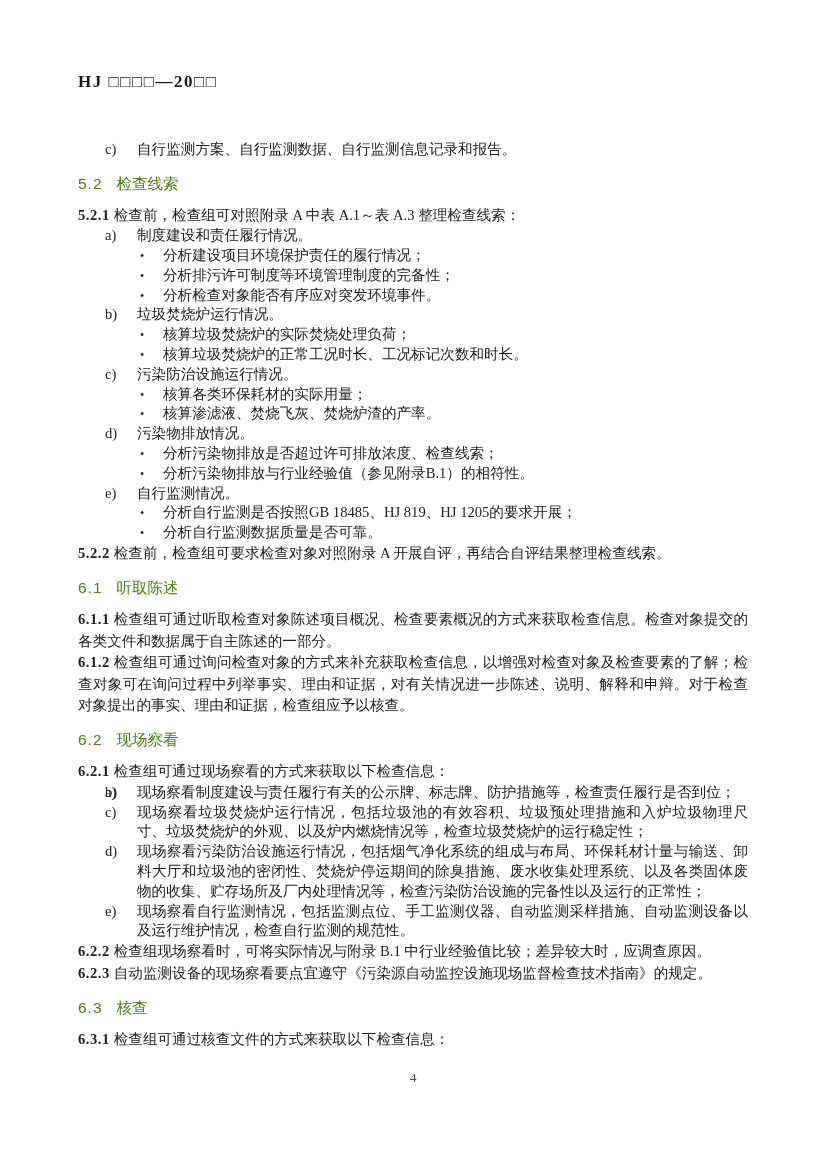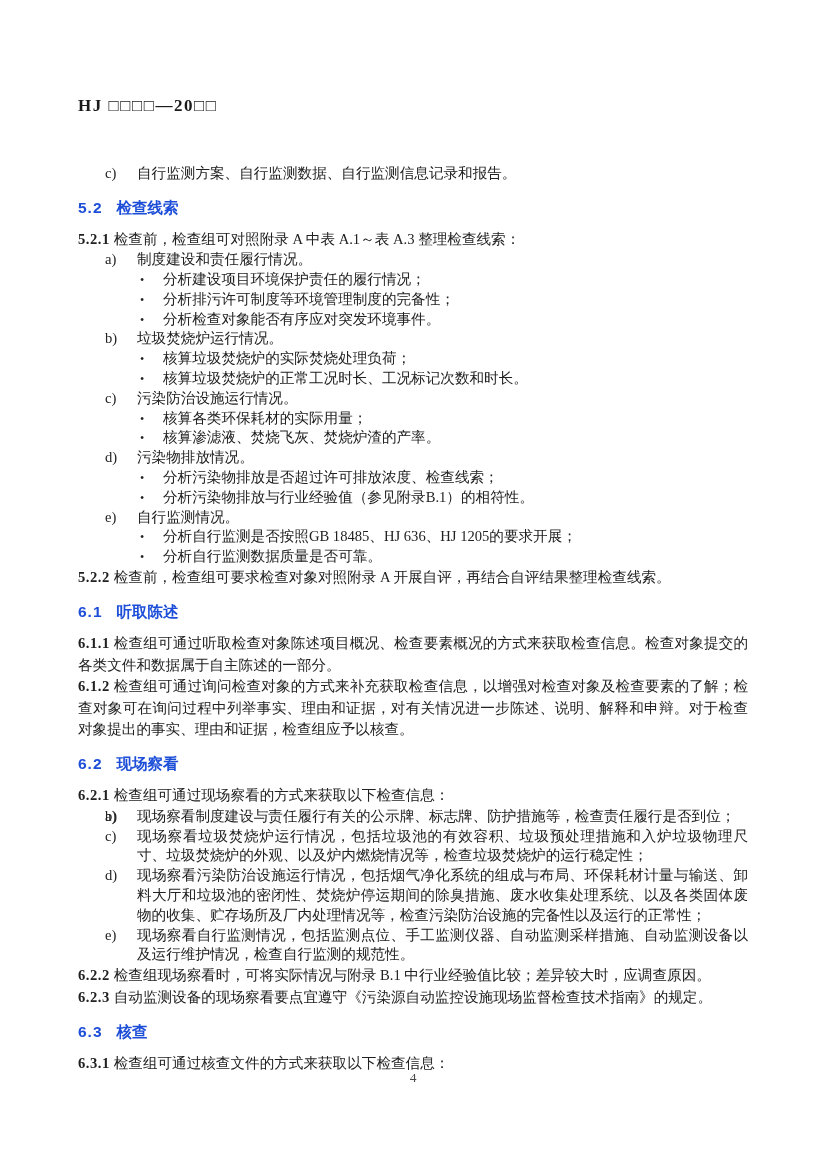--- a/index.html
+++ b/index.html
@@ -2,39 +2,39 @@
 <html lang="zh"><head>
 <meta charset="utf-8">
 <style>
   html, body { margin: 0; padding: 0; background: #ffffff; }
   .page {
     position: relative;
     width: 826px;
     height: 1169px;
     background: #ffffff;
     box-sizing: border-box;
-    padding: 96px 78px 0 78px;
+    padding: 72px 78px 0 78px;
     overflow: hidden;
     font-family: "Liberation Serif", "DejaVu Serif", serif;
     color: #212121;
   }
   .doc-header {
     font-weight: bold;
     font-size: 17px;
     letter-spacing: 1.5px;
     color: #1a1a1a;
     margin-bottom: 48px;
     font-family: "Liberation Serif", "DejaVu Serif", serif;
   }
   .content { width: 670px; }
   .h-chapter, .h-section {
     font-family: "Liberation Sans", "DejaVu Sans", sans-serif;
-    font-weight: bold;
+    font-weight: normal;
     font-size: 15.5px;
-    color: #1d4ed8;
+    color: #4d7c0f;
     margin: 13px 0 10px 0;
     line-height: 22px;
   }
   .h-chapter { margin-top: 15px; }
   .h-num { margin-right: 14px; letter-spacing: 1px; }
   .clause {
     margin: 0;
     font-size: 14.6px;
     line-height: 21.4px;
     text-align: justify;
@@ -84,21 +84,21 @@
       <div class="li li-letter"><span class="marker">b)</span><span class="li-text">垃圾焚烧炉运行情况。</span></div>
       <div class="li li-bullet"><span class="marker bullet">•</span><span class="li-text">核算垃圾焚烧炉的实际焚烧处理负荷；</span></div>
       <div class="li li-bullet"><span class="marker bullet">•</span><span class="li-text">核算垃圾焚烧炉的正常工况时长、工况标记次数和时长。</span></div>
       <div class="li li-letter"><span class="marker">c)</span><span class="li-text">污染防治设施运行情况。</span></div>
       <div class="li li-bullet"><span class="marker bullet">•</span><span class="li-text">核算各类环保耗材的实际用量；</span></div>
       <div class="li li-bullet"><span class="marker bullet">•</span><span class="li-text">核算渗滤液、焚烧飞灰、焚烧炉渣的产率。</span></div>
       <div class="li li-letter"><span class="marker">d)</span><span class="li-text">污染物排放情况。</span></div>
       <div class="li li-bullet"><span class="marker bullet">•</span><span class="li-text">分析污染物排放是否超过许可排放浓度、检查线索；</span></div>
       <div class="li li-bullet"><span class="marker bullet">•</span><span class="li-text">分析污染物排放与行业经验值（参见附录B.1）的相符性。</span></div>
       <div class="li li-letter"><span class="marker">e)</span><span class="li-text">自行监测情况。</span></div>
-      <div class="li li-bullet"><span class="marker bullet">•</span><span class="li-text">分析自行监测是否按照GB 18485、HJ 636、HJ 1205的要求开展；</span></div>
+      <div class="li li-bullet"><span class="marker bullet">•</span><span class="li-text">分析自行监测是否按照GB 18485、HJ 819、HJ 1205的要求开展；</span></div>
       <div class="li li-bullet"><span class="marker bullet">•</span><span class="li-text">分析自行监测数据质量是否可靠。</span></div>
       <p class="clause"><span class="clause-num">5.2.2</span><span class="clause-text">检查前，检查组可要求检查对象对照附录 A 开展自评，再结合自评结果整理检查线索。</span></p>
       <div class="h-section"><span class="h-num">6.1</span><span class="h-title">听取陈述</span></div>
       <p class="clause"><span class="clause-num">6.1.1</span><span class="clause-text">检查组可通过听取检查对象陈述项目概况、检查要素概况的方式来获取检查信息。检查对象提交的各类文件和数据属于自主陈述的一部分。</span></p>
       <p class="clause"><span class="clause-num">6.1.2</span><span class="clause-text">检查组可通过询问检查对象的方式来补充获取检查信息，以增强对检查对象及检查要素的了解；检查对象可在询问过程中列举事实、理由和证据，对有关情况进一步陈述、说明、解释和申辩。对于检查对象提出的事实、理由和证据，检查组应予以核查。</span></p>
       <div class="h-section"><span class="h-num">6.2</span><span class="h-title">现场察看</span></div>
       <p class="clause"><span class="clause-num">6.2.1</span><span class="clause-text">检查组可通过现场察看的方式来获取以下检查信息：</span></p>
       <div class="li li-letter"><span class="marker">a)</span></div>
       <div class="li li-letter"><span class="marker">b)</span><span class="li-text">现场察看制度建设与责任履行有关的公示牌、标志牌、防护措施等，检查责任履行是否到位；</span></div>
       <div class="li li-letter"><span class="marker">c)</span><span class="li-text">现场察看垃圾焚烧炉运行情况，包括垃圾池的有效容积、垃圾预处理措施和入炉垃圾物理尺寸、垃圾焚烧炉的外观、以及炉内燃烧情况等，检查垃圾焚烧炉的运行稳定性；</span></div>

